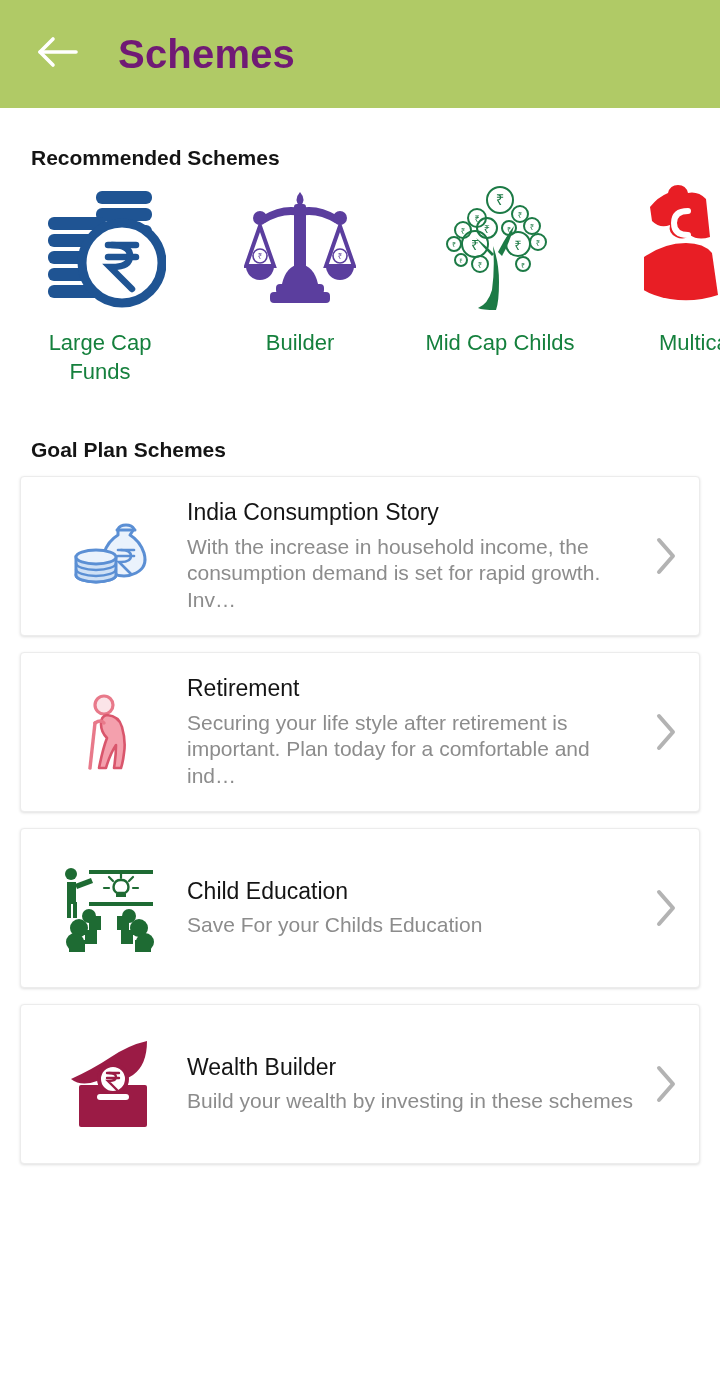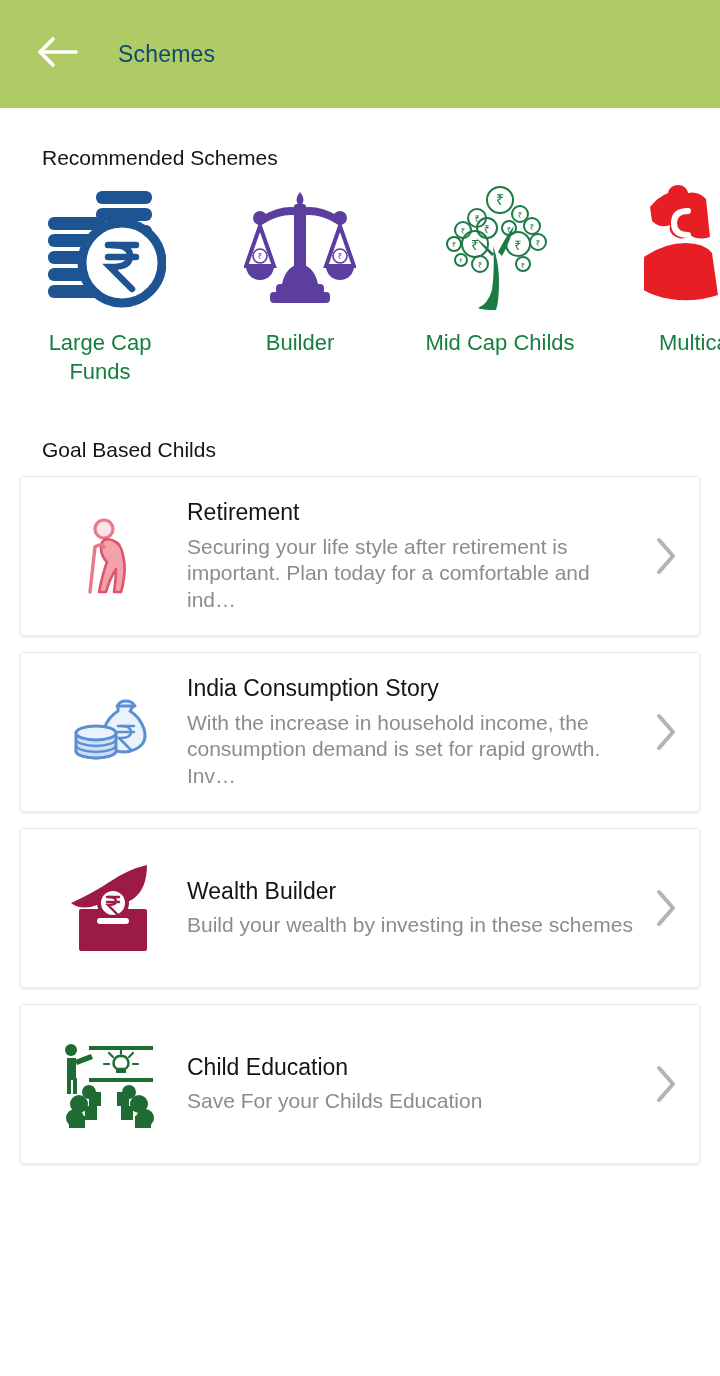--- a/index.html
+++ b/index.html
@@ -29,34 +29,34 @@
   .back-btn {
     width: 56px;
     height: 56px;
     display: flex;
     align-items: center;
     justify-content: center;
     cursor: pointer;
     flex: 0 0 auto;
   }
   .appbar-title {
-    color: #0c4a6e;
-    font-size: 23px;
-    font-weight: normal;
+    color: #701a75;
+    font-size: 40px;
+    font-weight: bold;
     letter-spacing: 0.2px;
     margin-left: 32px;
     white-space: nowrap;
   }
 
   
   .section-title {
     font-size: 21px;
-    font-weight: normal;
+    font-weight: bold;
     color: #141414;
-    padding-left: 42px;
+    padding-left: 31px;
   }
   .rec-title { padding-top: 38px; }
   .goal-title { padding-top: 26px; }
 
   
   .rec-strip {
     margin-top: 14px;
     display: flex;
     align-items: flex-start;
     overflow: hidden;
@@ -264,43 +264,23 @@
             <path d="M0 72 q20 -14 42 -14 q18 0 26 10 l6 42 q-24 8 -48 4 q-18 -3 -28 -10Z"></path>
           </g>
           <path d="M44 26 q-14 0 -14 12 q0 12 14 12" fill="none" stroke="#ffffff" stroke-width="6" stroke-linecap="round"></path>
         </svg>
       </div>
       <div class="rec-label">Multicap</div>
     </div>
 
   </div>
 
-  <div class="section-title goal-title">Goal Based Childs</div>
+  <div class="section-title goal-title">Goal Plan Schemes</div>
 
   <div class="goal-list">
-
-    <div class="goal-card">
-      <div class="goal-icon">
-        <svg width="66" height="76" viewBox="0 0 66 76" aria-hidden="true">
-          <circle cx="24" cy="11" r="9" fill="#fbe4e8" stroke="#e8798a" stroke-width="3.2"></circle>
-          <path d="M27 21 q12 1 15 12 q4 14 2 26 q-1 9 -3 15 h-7 q2 -12 2 -23 q-6 9 -10 23 h-7 q4 -20 8 -30 q-6 -6 -6 -14 q0 -8 6 -9Z" fill="#f4a0ad" stroke="#d9566c" stroke-width="2.6" stroke-linejoin="round"></path>
-          <path d="M15 29 L10 74" stroke="#e8798a" stroke-width="3.4" stroke-linecap="round"></path>
-          <path d="M15 29 q6 -4 9 0" fill="none" stroke="#e8798a" stroke-width="3.4" stroke-linecap="round"></path>
-        </svg>
-      </div>
-      <div class="goal-text">
-        <div class="goal-title-txt">Retirement</div>
-        <div class="goal-desc">Securing your life style after retirement is important. Plan today for a comfortable and ind…</div>
-      </div>
-      <div class="chevron">
-        <svg width="26" height="42" viewBox="0 0 26 42" fill="none" aria-hidden="true">
-          <path d="M6 5 L20 21 L6 37" stroke="#b3b3b3" stroke-width="4" stroke-linecap="round" stroke-linejoin="round"></path>
-        </svg>
-      </div>
-    </div>
 
     <div class="goal-card">
       <div class="goal-icon">
         <svg width="78" height="70" viewBox="0 0 78 70" aria-hidden="true">
           <path d="M44 8 q2 -4 8 -4 q6 0 8 4 l-4 6 q10 6 14 18 q4 14 -8 20 q-12 6 -24 0 q-12 -6 -8 -20 q4 -12 14 -18Z" fill="#eaf2fc" stroke="#5b8fd4" stroke-width="3" stroke-linejoin="round"></path>
           <path d="M43 9 h18" stroke="#5b8fd4" stroke-width="3" stroke-linecap="round"></path>
           <g fill="none" stroke="#5b8fd4" stroke-width="2.6" stroke-linecap="round">
             <path d="M44 29 h16"></path>
             <path d="M44 35 h16"></path>
             <path d="M47 29 q10 0 10 6 q0 6 -10 6 h-2 l12 12"></path>
@@ -322,37 +302,30 @@
       </div>
       <div class="chevron">
         <svg width="26" height="42" viewBox="0 0 26 42" fill="none" aria-hidden="true">
           <path d="M6 5 L20 21 L6 37" stroke="#b3b3b3" stroke-width="4" stroke-linecap="round" stroke-linejoin="round"></path>
         </svg>
       </div>
     </div>
 
     <div class="goal-card">
       <div class="goal-icon">
-        <svg width="92" height="90" viewBox="0 0 92 90" aria-hidden="true">
-          <g fill="#9b1b45">
-            <path d="M80 2 q-18 4 -36 16 q-18 12 -40 22 q10 8 26 2 q14 -5 26 -12 q-6 8 -14 12 q12 2 24 -6 q14 -10 14 -34Z"></path>
-            <rect x="12" y="46" width="68" height="42" rx="2"></rect>
-          </g>
-          <circle cx="46" cy="40" r="14" fill="#ffffff" stroke="#9b1b45" stroke-width="4"></circle>
-          <g fill="none" stroke="#9b1b45" stroke-width="2.4" stroke-linecap="round">
-            <path d="M40 34 h12"></path>
-            <path d="M40 39 h12"></path>
-            <path d="M42 34 q7 0 7 4 q0 4 -7 4 h-1 l9 9"></path>
-          </g>
-          <rect x="30" y="55" width="32" height="6" rx="3" fill="#ffffff"></rect>
+        <svg width="66" height="76" viewBox="0 0 66 76" aria-hidden="true">
+          <circle cx="24" cy="11" r="9" fill="#fbe4e8" stroke="#e8798a" stroke-width="3.2"></circle>
+          <path d="M27 21 q12 1 15 12 q4 14 2 26 q-1 9 -3 15 h-7 q2 -12 2 -23 q-6 9 -10 23 h-7 q4 -20 8 -30 q-6 -6 -6 -14 q0 -8 6 -9Z" fill="#f4a0ad" stroke="#d9566c" stroke-width="2.6" stroke-linejoin="round"></path>
+          <path d="M15 29 L10 74" stroke="#e8798a" stroke-width="3.4" stroke-linecap="round"></path>
+          <path d="M15 29 q6 -4 9 0" fill="none" stroke="#e8798a" stroke-width="3.4" stroke-linecap="round"></path>
         </svg>
       </div>
       <div class="goal-text">
-        <div class="goal-title-txt">Wealth Builder</div>
-        <div class="goal-desc">Build your wealth by investing in these schemes</div>
+        <div class="goal-title-txt">Retirement</div>
+        <div class="goal-desc">Securing your life style after retirement is important. Plan today for a comfortable and ind…</div>
       </div>
       <div class="chevron">
         <svg width="26" height="42" viewBox="0 0 26 42" fill="none" aria-hidden="true">
           <path d="M6 5 L20 21 L6 37" stroke="#b3b3b3" stroke-width="4" stroke-linecap="round" stroke-linejoin="round"></path>
         </svg>
       </div>
     </div>
 
     <div class="goal-card">
       <div class="goal-icon">
@@ -393,15 +366,42 @@
         <div class="goal-title-txt">Child Education</div>
         <div class="goal-desc">Save For your Childs Education</div>
       </div>
       <div class="chevron">
         <svg width="26" height="42" viewBox="0 0 26 42" fill="none" aria-hidden="true">
           <path d="M6 5 L20 21 L6 37" stroke="#b3b3b3" stroke-width="4" stroke-linecap="round" stroke-linejoin="round"></path>
         </svg>
       </div>
     </div>
 
+    <div class="goal-card">
+      <div class="goal-icon">
+        <svg width="92" height="90" viewBox="0 0 92 90" aria-hidden="true">
+          <g fill="#9b1b45">
+            <path d="M80 2 q-18 4 -36 16 q-18 12 -40 22 q10 8 26 2 q14 -5 26 -12 q-6 8 -14 12 q12 2 24 -6 q14 -10 14 -34Z"></path>
+            <rect x="12" y="46" width="68" height="42" rx="2"></rect>
+          </g>
+          <circle cx="46" cy="40" r="14" fill="#ffffff" stroke="#9b1b45" stroke-width="4"></circle>
+          <g fill="none" stroke="#9b1b45" stroke-width="2.4" stroke-linecap="round">
+            <path d="M40 34 h12"></path>
+            <path d="M40 39 h12"></path>
+            <path d="M42 34 q7 0 7 4 q0 4 -7 4 h-1 l9 9"></path>
+          </g>
+          <rect x="30" y="55" width="32" height="6" rx="3" fill="#ffffff"></rect>
+        </svg>
+      </div>
+      <div class="goal-text">
+        <div class="goal-title-txt">Wealth Builder</div>
+        <div class="goal-desc">Build your wealth by investing in these schemes</div>
+      </div>
+      <div class="chevron">
+        <svg width="26" height="42" viewBox="0 0 26 42" fill="none" aria-hidden="true">
+          <path d="M6 5 L20 21 L6 37" stroke="#b3b3b3" stroke-width="4" stroke-linecap="round" stroke-linejoin="round"></path>
+        </svg>
+      </div>
+    </div>
+
   </div>
 
 </div>
 
 </body></html>

